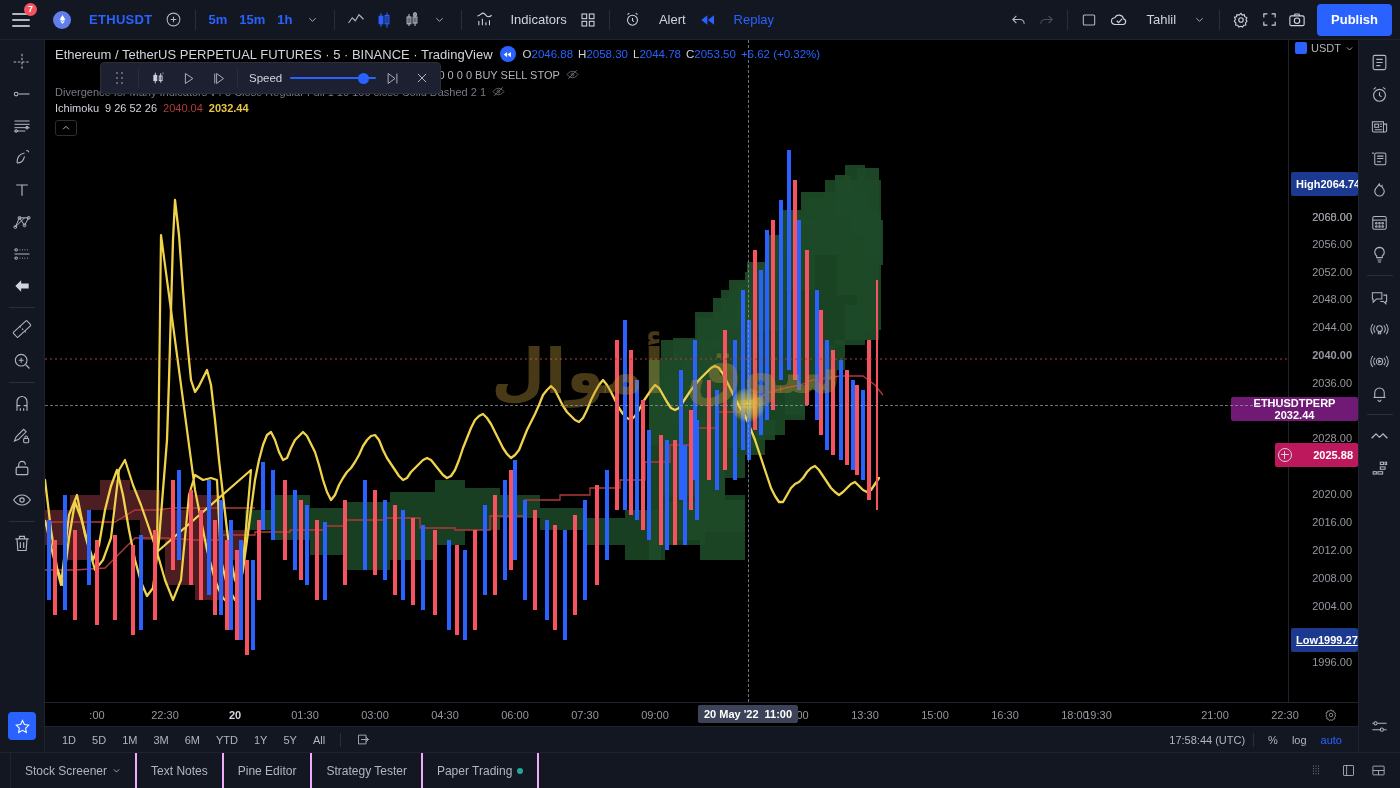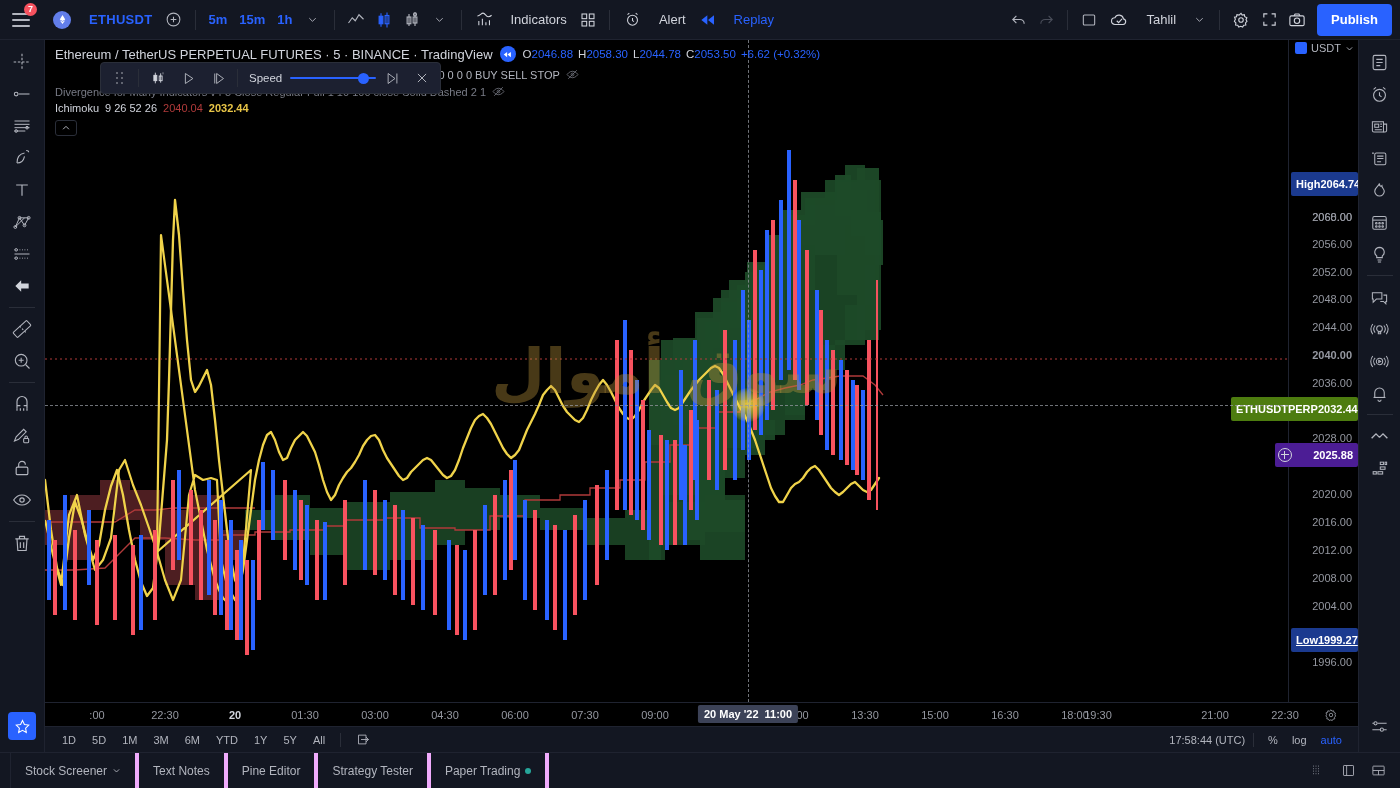--- a/index.html
+++ b/index.html
@@ -51,22 +51,22 @@
   svg.plot{ position:absolute; left:0; top:0; }
 
   
   .priceaxis{ position:absolute; right:0; top:0; bottom:50px; width:70px; background:#000;
     border-left:1px solid #1f2330; }
   .pa-tick{ position:absolute; right:6px; font-size:11px; color:#9598a1; transform:translateY(-50%); white-space:nowrap;}
   .pa-tag{ position:absolute; right:0; left:2px; height:24px; display:flex; align-items:center;
     justify-content:space-between; padding:0 5px; font-size:11px; font-weight:700; transform:translateY(-50%); border-radius:2px;}
   .pa-tag.hi{ background:#1b3a8f; color:#fff;}
   .pa-tag.lo{ background:#1b3a8f; color:#fff;}
-  .pa-tag.last{ background:#4d7c0f; color:#fff; left:-58px;}
-  .pa-tag.cross{ background:#4c1d95; color:#fff; left:-14px; padding-left:18px;}
+  .pa-tag.last{ background:#701a75; color:#fff; left:-58px;flex-direction:column;}
+  .pa-tag.cross{ background:#be185d; color:#fff; left:-14px; padding-left:18px;}
   .crossplus{ position:absolute; left:3px; top:50%; transform:translateY(-50%); width:14px;height:14px;
     border:1.4px solid #d1d4dc;border-radius:50%; }
   .crossplus:before,.crossplus:after{content:"";position:absolute;background:#d1d4dc;}
   .crossplus:before{left:5px;top:2px;width:1.4px;height:8px;}
   .crossplus:after{top:5px;left:2px;height:1.4px;width:8px;}
   .usdt{ position:absolute; top:2px; right:4px; display:flex; align-items:center; gap:4px; font-size:11px; color:#b2b5be;}
   .usdtsq{ width:12px;height:12px;background:#2962ff;border-radius:2px;}
 
   
   .timeaxis{ position:absolute; left:0; right:0; bottom:0; height:50px; background:#000;
@@ -128,21 +128,21 @@
     background:radial-gradient(circle, rgba(245,215,60,.85) 0%, rgba(245,215,60,.35) 55%, rgba(245,215,60,0) 75%); transform:translate(-50%,-50%);}
 
   
   .rightrail{ width:42px; background:#131722; border-left:1px solid #1f2330; display:flex;
     flex-direction:column; align-items:center; padding-top:6px; }
 
   
   .bottombar{ height:36px; min-height:36px; background:#131722; border-top:1px solid #1f2330;
     display:flex; align-items:center; padding-left:10px; position:relative;}
   .bb-item{ font-size:12px; color:#b2b5be; height:100%; display:flex;align-items:center; gap:5px;
-     padding:0 14px; cursor:pointer; border-right:4px solid #f0abfc; }
+     padding:0 14px; cursor:pointer; border-right:2px solid #f0abfc; }
   .bb-item:first-child{ border-left:1px solid #1f2330;}
   .greendot{ width:6px;height:6px;border-radius:50%;background:#26a69a;}
   .bb-right{ position:absolute; right:8px; display:flex; gap:2px; align-items:center;}
   svg{ display:block; }
 </style>
 </head>
 <body>
 
 <div id="app">
 

